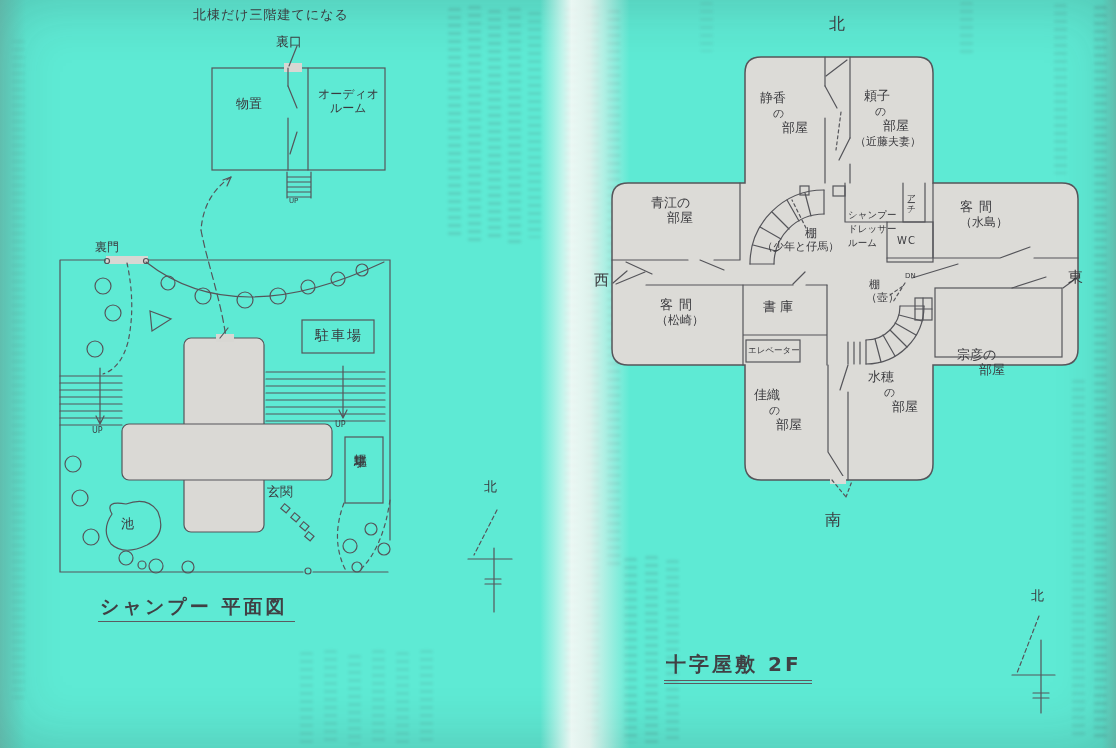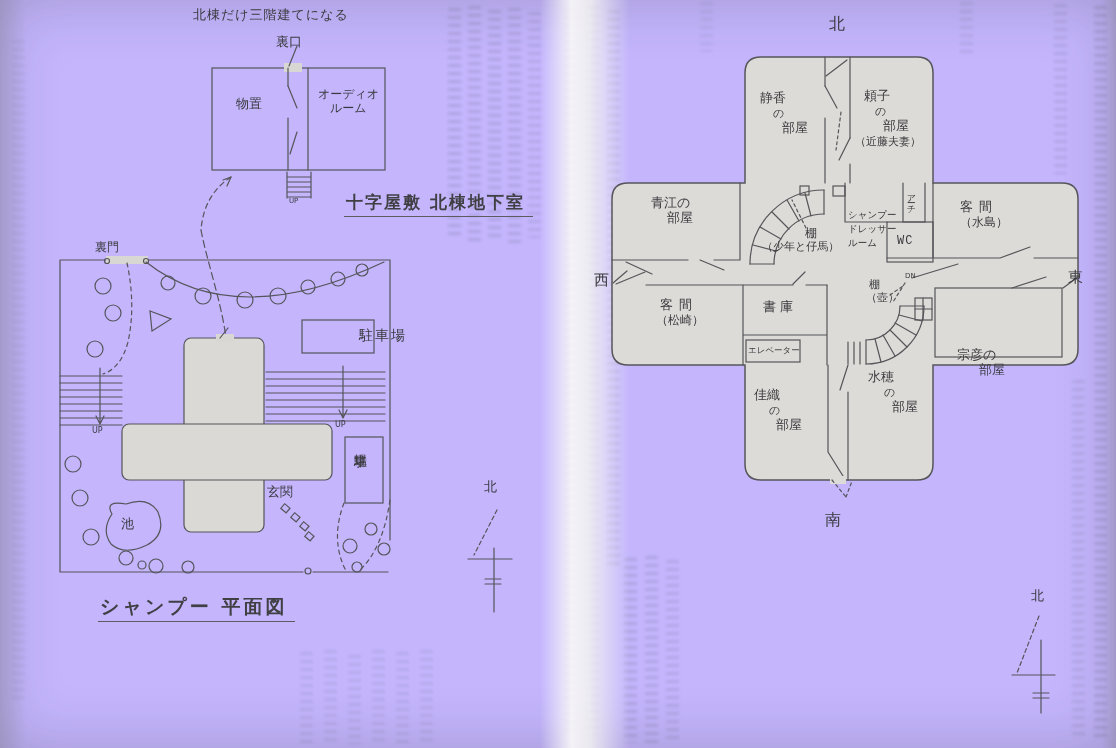--- a/index.html
+++ b/index.html
@@ -1,18 +1,18 @@
 <!DOCTYPE html>
 <html><head>
 <meta charset="utf-8">
 <style>
   html,body{margin:0;padding:0;background:#888;}
   #scan{
     position:relative; width:1116px; height:748px; overflow:hidden;
-    background:#c4b5fd;
+    background:#5eead4;
     font-family:"DejaVu Sans","Liberation Sans",sans-serif;
     color:#3a3a3e;
     box-shadow:inset 0 0 60px rgba(40,40,40,.22);
   }
   
   .page-shade{position:absolute;top:0;bottom:0;pointer-events:none;}
   #gutter{left:540px;width:90px;background:linear-gradient(90deg,rgba(216,215,211,0) 0%,rgba(250,250,248,.9) 35%,rgba(244,244,241,.85) 55%,rgba(216,215,211,0) 100%);}
   #left-edge{left:0;width:26px;background:linear-gradient(90deg,rgba(120,120,118,.25),rgba(216,215,211,0));}
   #right-edge{right:0;width:14px;background:linear-gradient(270deg,rgba(120,120,118,.28),rgba(216,215,211,0));}
 
@@ -207,24 +207,23 @@
   </svg>
 
   <div class="lbl" style="left:193px;top:8px;font-size:13px;letter-spacing:1px;">北棟だけ三階建てになる</div>
   <div class="lbl" style="left:276px;top:35px;font-size:13px;">裏口</div>
   <div class="lbl" style="left:236px;top:97px;font-size:13px;">物置</div>
   <div class="lbl" style="left:318px;top:88px;font-size:12px;">
     <span>オーディオ</span><br>
     <span style="margin-left:12px;">ルーム</span>
   </div>
   <div class="lbl" style="left:289px;top:197px;font-size:7px;">UP</div>
-  <div class="lbl caption u1" style="left:344px;top:193px;font-size:17px;">十字屋敷 北棟地下室</div>
 
   <div class="lbl" style="left:95px;top:242px;font-size:12px;font-family:Liberation Mono, monospace;">裏門</div>
-  <div class="lbl" style="left:315px;top:327px;font-size:14px;letter-spacing:2px;margin-left:44px;">駐車場</div>
+  <div class="lbl" style="left:315px;top:327px;font-size:14px;letter-spacing:2px;">駐車場</div>
   <div class="lbl vert" style="left:352px;top:444px;font-size:13px;">駐車場</div>
   <div class="lbl" style="left:121px;top:517px;font-size:13px;">池</div>
   <div class="lbl" style="left:267px;top:485px;font-size:13px;">玄関</div>
   <div class="lbl" style="left:92px;top:426px;font-size:8px;">UP</div>
   <div class="lbl" style="left:335px;top:420px;font-size:8px;">UP</div>
   <div class="lbl" style="left:484px;top:480px;font-size:13px;">北</div>
   <div class="lbl caption u1" style="left:98px;top:596px;font-size:19px;letter-spacing:3px;">シャンプー 平面図</div>
 
   <div class="lbl" style="left:829px;top:15px;font-size:16px;">北</div>
   <div class="lbl" style="left:594px;top:272px;font-size:15px;">西</div>
@@ -245,21 +244,21 @@
   <div class="lbl" style="left:651px;top:196px;font-size:13px;">
     <span>青江の</span><br>
     <span style="margin-left:16px;">部屋</span>
   </div>
   <div class="lbl" style="left:848px;top:189px;font-size:9.5px;line-height:1.45;margin-top:19px;">
     <span>シャンプー</span><br>
     <span>ドレッサー</span><br>
     <span>ルーム</span>
   </div>
   <div class="lbl vert" style="left:906px;top:188px;font-size:9px;">アーチ</div>
-  <div class="lbl" style="left:897px;top:235px;font-size:12px;letter-spacing:1px;font-family:Liberation Mono, monospace;">WC</div>
+  <div class="lbl" style="left:897px;top:235px;font-size:10px;letter-spacing:1px;">WC</div>
   <div class="lbl" style="left:960px;top:200px;font-size:13px;">
     <span style="letter-spacing:6px;">客間</span><br>
     <span style="font-size:12px;">（水島）</span>
   </div>
   <div class="lbl" style="left:800px;top:227px;font-size:11px;">
     <span style="margin-left:5px;font-size:12px;">棚</span><br>
     <span style="margin-left:-38px;">（少年と仔馬）</span>
   </div>
   <div class="lbl" style="left:866px;top:279px;font-size:11px;">
     <span style="margin-left:3px;">棚</span><br>
@@ -280,14 +279,15 @@
     <span>佳織</span><br>
     <span style="margin-left:15px;font-size:11px;">の</span><br>
     <span style="margin-left:22px;">部屋</span>
   </div>
   <div class="lbl" style="left:861px;top:370px;font-size:13px;margin-left:7px;">
     <span>水穂</span><br>
     <span style="margin-left:16px;font-size:11px;">の</span><br>
     <span style="margin-left:24px;">部屋</span>
   </div>
   <div class="lbl" style="left:1031px;top:589px;font-size:13px;">北</div>
+  <div class="lbl caption u2" style="left:664px;top:653px;font-size:20px;letter-spacing:3px;">十字屋敷 2F</div>
 
 </div>
 
 </body></html>

